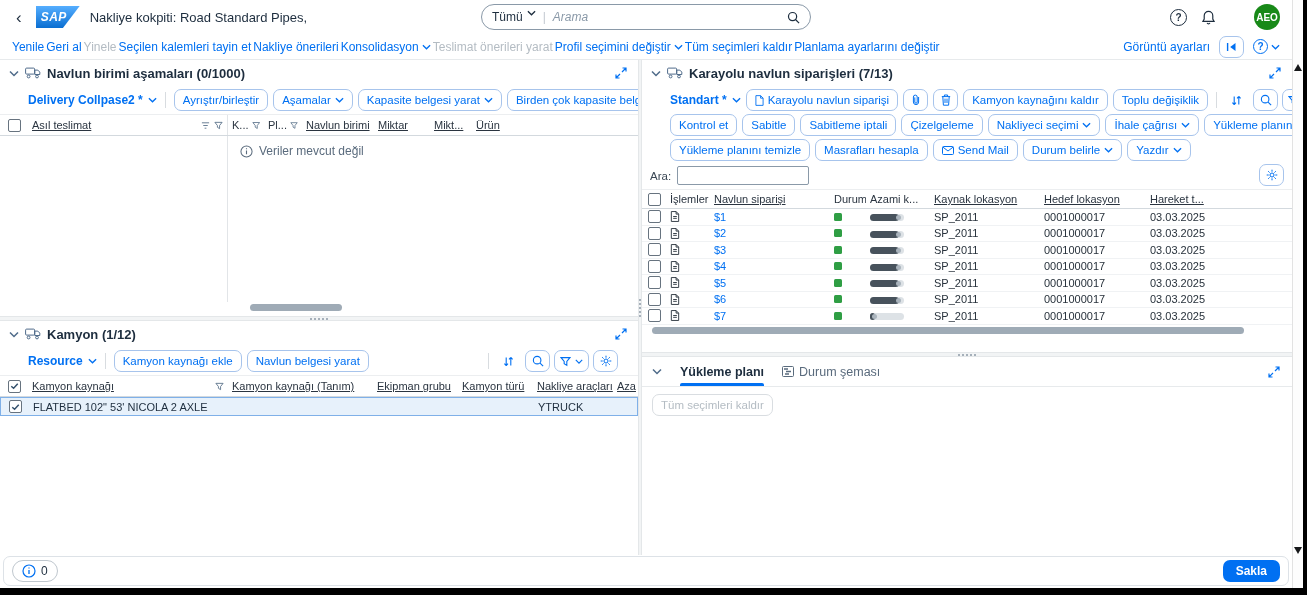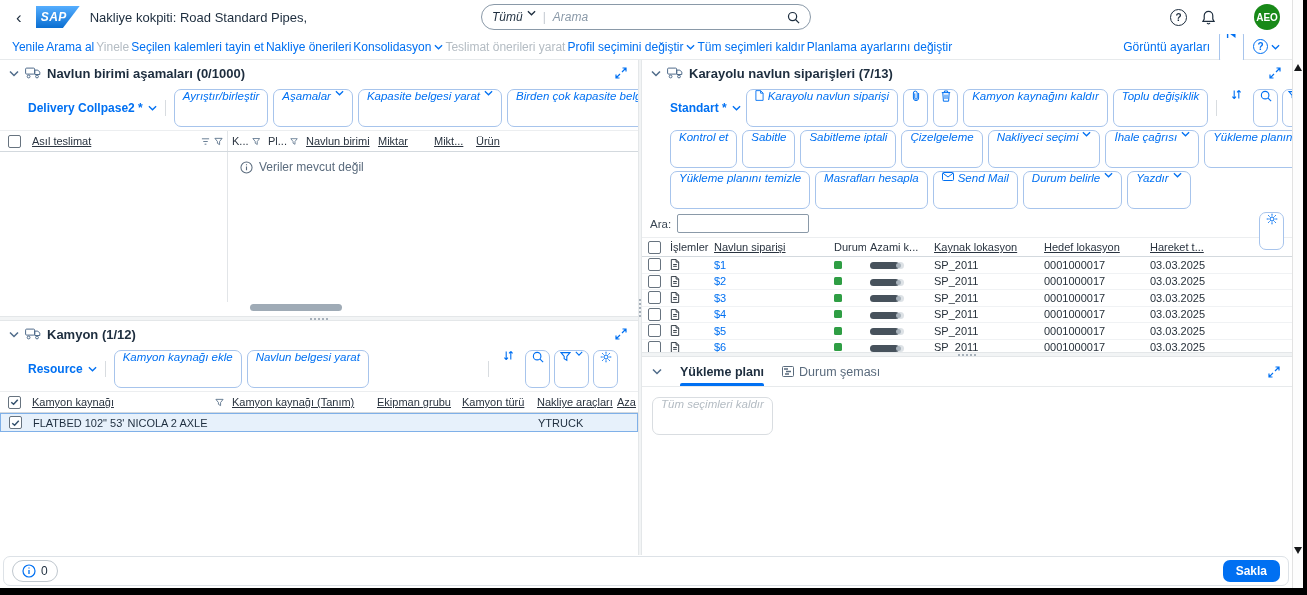--- a/index.html
+++ b/index.html
@@ -7,21 +7,21 @@
   body { font-family:"Liberation Sans","DejaVu Sans",sans-serif; }
   .screen { position:relative; width:1307px; height:595px; background:#000; overflow:hidden; }
   .app { position:absolute; left:0; top:0; width:1292px; height:588px; background:#fff; display:flex; flex-direction:column; overflow:hidden; }
 
   
   .shell { height:34px; flex:0 0 34px; display:flex; align-items:center; gap:10px; padding:0 12px; position:relative; background:#fff; }
   .back { color:#1d2d3e; font-size:17px; line-height:1; cursor:pointer; padding:0 4px; }
   .logo { width:44px; height:22px; background:linear-gradient(180deg,#55aeff 0%,#0a6ed1 100%); clip-path:polygon(0 0,100% 0,62% 100%,0 100%); color:#fff; font-weight:bold; font-style:italic; font-size:12px; display:flex; align-items:center; padding-left:5px; letter-spacing:.5px; }
   .shell-title { font-size:13px; font-weight:400; color:#1d2d3e; white-space:nowrap; }
   .shell-search { position:absolute; left:50%; transform:translateX(-50%); width:330px; height:26px; border:1px solid #8a99a8; border-radius:14px; display:flex; align-items:center; gap:7px; padding:0 10px; font-size:12px; color:#1d2d3e; background:#fff; }
-  .scope { display:flex; align-items:flex-start; gap:4px; cursor:pointer;font-style:italic; }
+  .scope { display:flex; align-items:flex-start; gap:4px; cursor:pointer; }
   .search-divider { color:#c2c9d0; }
   .search-ph { font-style:italic; color:#8a99a8; flex:1; }
   .shell-right { margin-left:auto; display:flex; align-items:center; gap:14px; }
   .help-circle { width:17px; height:17px; border:1.4px solid #1d2d3e; border-radius:50%; display:flex; align-items:center; justify-content:center; font-size:10px; font-weight:bold; color:#1d2d3e; cursor:pointer; }
   .avatar { width:26px; height:26px; border-radius:50%; color:#fff; font-size:10px; font-weight:700; display:flex; align-items:center; justify-content:center; cursor:pointer;margin-left:24px; }
 
   
   .actionbar { height:26px; flex:0 0 26px; display:flex; align-items:center; gap:2px; padding:0 12px; border-bottom:1px solid #e7eaec; font-size:12px; white-space:nowrap; }
   .ab-link { color:#0070f2; display:inline-flex; align-items:center; gap:3px; cursor:pointer; }
   .ab-link.disabled { color:#b4bcc3; cursor:default; }
@@ -45,21 +45,21 @@
   .p-fo { flex:0 0 292px; }
   .p-lp { flex:1 1 auto; }
   .panel-hd { height:26px; flex:0 0 26px; display:flex; align-items:center; gap:6px; padding:0 9px; font-size:13px; font-weight:700; color:#1d2d3e; }
   .sec-chev { color:#4f6b8a; display:flex; cursor:pointer; }
   .p-icon { color:#4f6b8a; display:flex; }
   .expand-btn { margin-left:auto; color:#0070f2; display:flex; cursor:pointer; padding:2px; }
 
   .panel-tb { display:flex; align-items:center; gap:5px; padding:3px 20px; flex:0 0 auto; white-space:nowrap; position:relative;margin-left:8px; }
   .view-sel { color:#0070f2; font-weight:700; font-size:12px; display:inline-flex; align-items:center; gap:5px; cursor:pointer; }
   .tb-sep { width:1px; height:16px; background:#d8dce0; margin:0 3px; flex:0 0 1px; }
-  .btn { height:38px; border:1px solid #a7c4ec; border-radius:7px; background:#fff; color:#0070f2; font-size:11.5px; padding:0 8px; display:inline-flex; gap:4px; white-space:nowrap; cursor:pointer;font-style:italic; }
+  .btn { height:22px; border:1px solid #a7c4ec; border-radius:7px; background:#fff; color:#0070f2; font-size:11.5px; padding:0 8px; display:inline-flex; align-items:center; gap:4px; white-space:nowrap; cursor:pointer; }
   .btn.icon-only { padding:0 5px; min-width:25px; justify-content:center; }
   .btn.disabled { color:#b4bcc3; border-color:#d9dde1; cursor:default; }
   .tb-right { margin-left:auto; display:flex; align-items:center; gap:4px; }
 
   
   .grid-hd { display:grid; align-items:center; height:22px; flex:0 0 22px; border-top:1px solid #eceef0; border-bottom:1px solid #d3d9de; font-size:11px; color:#2a3440; }
   .grid-hd .hcell { display:flex; align-items:center; gap:3px; padding:0 4px; overflow:hidden; white-space:nowrap; cursor:pointer; }
   .u { text-decoration:underline; }
   .cb { width:13px; height:13px; border:1px solid #67737f; border-radius:2px; background:#fff; display:inline-flex; align-items:center; justify-content:center; cursor:pointer; flex:0 0 13px; }
   .cb-cell { display:flex; justify-content:center; align-items:center; }
@@ -144,21 +144,21 @@
           </svg>
       <span class="avatar" style="background-color: rgb(24, 137, 24);">AEO</span>
     </div>
   </header>
 
   <div class="actionbar">
     <span class="ab-link">
           <span>Yenile</span>
         </span>
     <span class="ab-link">
-          <span>Arama al</span>
+          <span>Geri al</span>
         </span>
     <span class="ab-link disabled">
           <span>Yinele</span>
         </span>
     <span class="ab-link">
           <span>Seçilen kalemleri tayin et</span>
         </span>
     <span class="ab-link">
           <span>Nakliye önerileri</span>
         </span>

